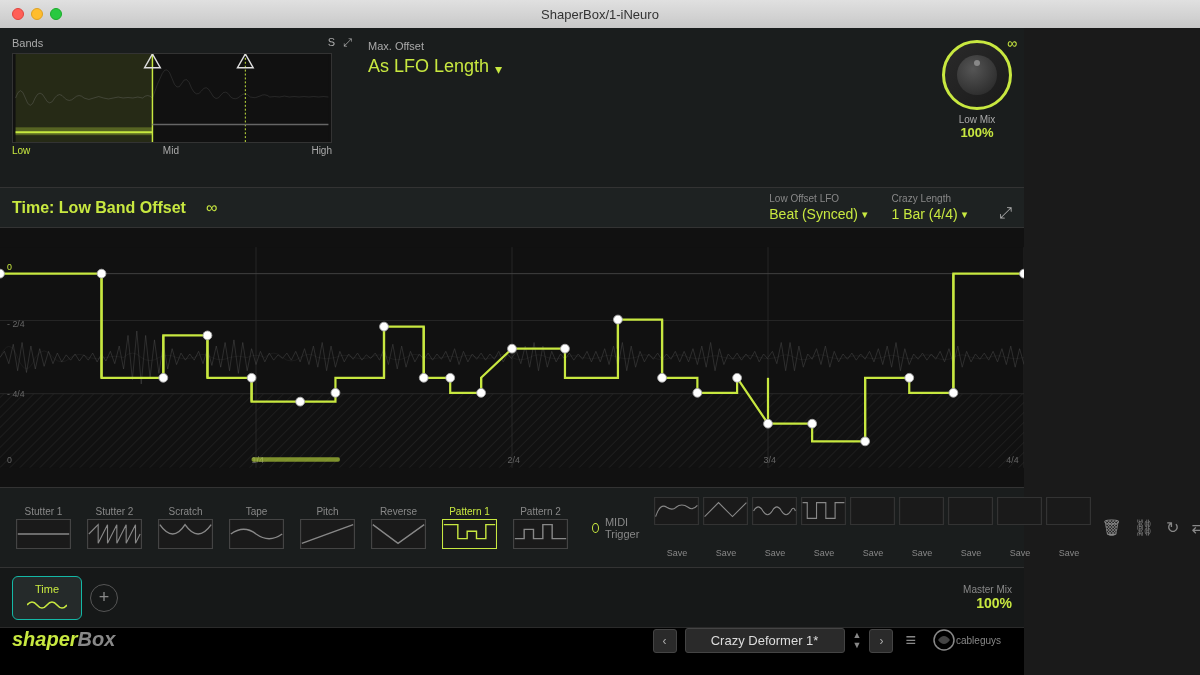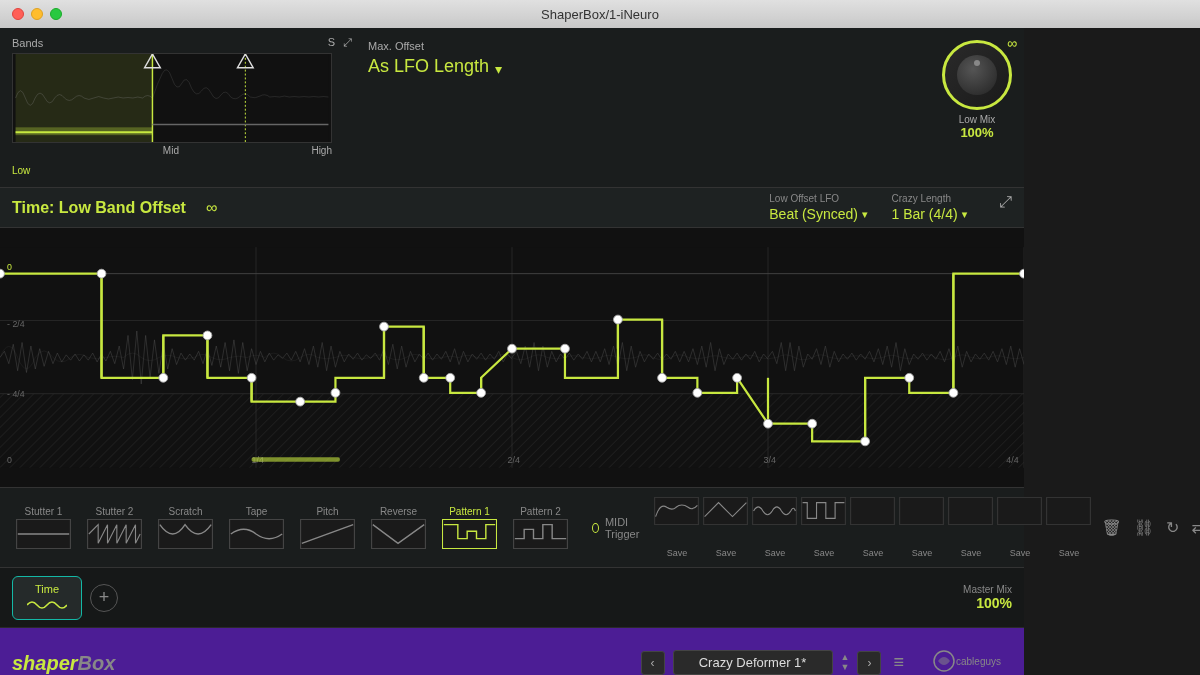--- a/index.html
+++ b/index.html
@@ -92,21 +92,21 @@
       width: 100%;
       height: 100%;
     }
     #bands-labels {
       display: flex;
       justify-content: space-between;
       width: 320px;
       margin-top: 2px;
     }
     .band-label { color: #aaa; font-size: 10px; }
-    .band-label.active { color: #c8e840; margin-top: 20px; }
+    .band-label.active { color: #c8e840; }
 
     
     #offset-panel {
       display: flex;
       flex-direction: column;
       padding-top: 4px;
     }
     #offset-label {
       color: #aaa;
       font-size: 11px;
@@ -207,21 +207,21 @@
     #link-btn2 {
       color: #c8e840;
       font-size: 16px;
       margin-left: 8px;
     }
 
     #lfo-controls {
       margin-left: auto;
       display: flex;
       gap: 24px;
-      align-items: flex-start;
+      align-items: flex-end;
     }
 
     .lfo-ctrl-group {
       display: flex;
       flex-direction: column;
       gap: 2px;
     }
     .lfo-ctrl-label { color: #888; font-size: 10px; }
     .lfo-ctrl-dropdown {
       display: flex;
@@ -384,26 +384,26 @@
       display: flex;
       flex-direction: column;
       align-items: flex-end;
     }
     #master-mix-label { color: #888; font-size: 10px; }
     #master-mix-value { color: #c8e840; font-size: 14px; font-weight: bold; }
 
     
     #footer {
       height: 48px;
-      background: #4c1d95;
+      background: #000000;
       border-top: 1px solid #2a2a2a;
       display: flex;
-      align-items: flex-end;
+      align-items: flex-start;
       padding: 0 12px;
-      gap: 12px;
+      gap: 0;
     }
 
     #shaperbox-logo {
       font-size: 20px;
       font-weight: bold;
       font-style: italic;
       color: #c8e840;
     }
     #shaperbox-logo span { color: #888; }
 

